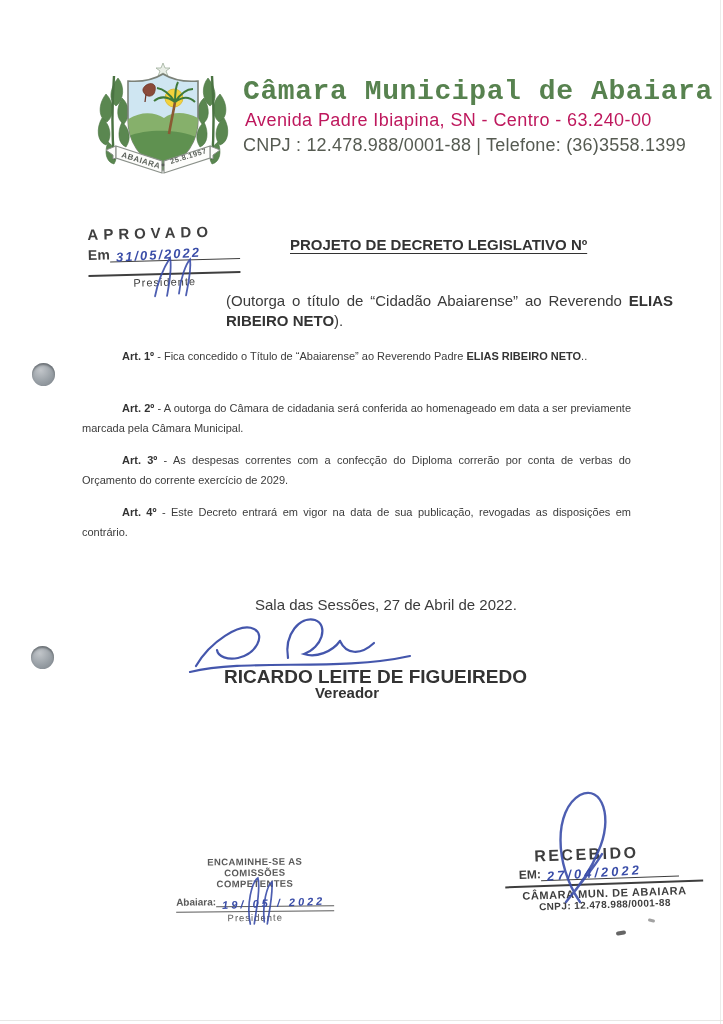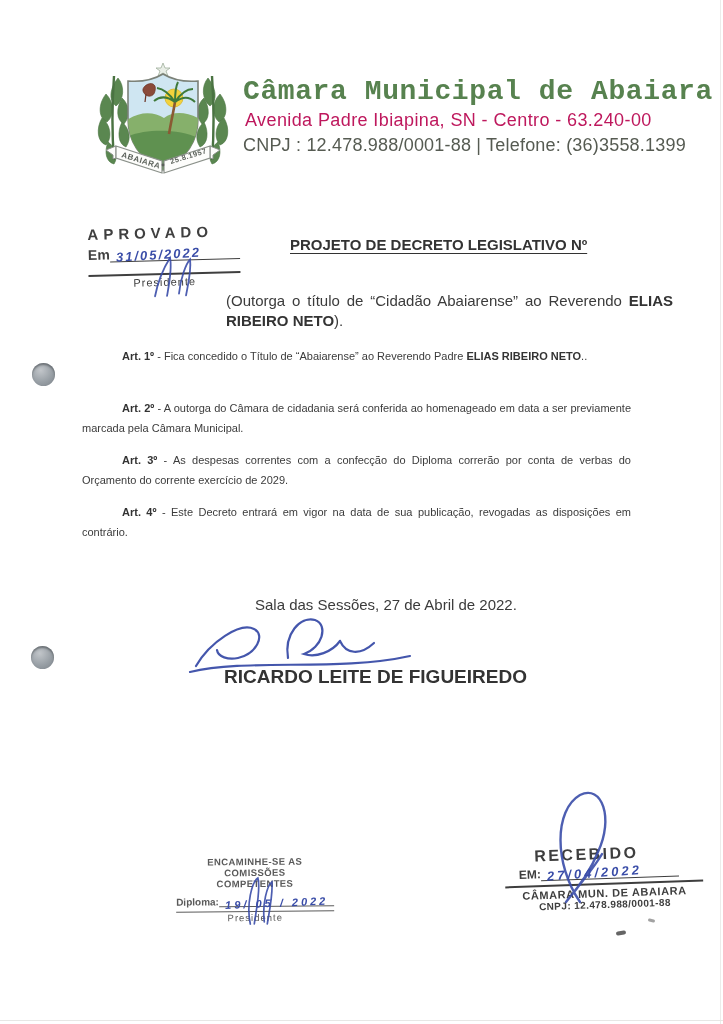--- a/index.html
+++ b/index.html
@@ -176,26 +176,27 @@
   <svg class="sig-svg" width="225" height="72" viewBox="0 0 225 72">
     <g fill="none" stroke="#3a4da8" stroke-width="2.2" stroke-linecap="round" opacity="0.95">
       <path d="M8,54 C22,30 52,10 66,17 C78,23 68,42 50,46 C40,48 30,45 29,38"></path>
       <path d="M100,46 C96,22 112,4 127,8 C141,13 134,36 116,42 C128,46 144,40 152,29"></path>
       <path d="M152,29 C158,42 172,44 186,31"></path>
       <path d="M2,60 C60,46 150,60 222,44"></path>
     </g>
   </svg>
 
   <div class="signer-name">RICARDO LEITE DE FIGUEIREDO</div>
+  <div class="signer-role">Vereador</div>
 
   <div class="stamp-enc">
     <div class="l1">ENCAMINHE-SE AS COMISSÕES</div>
     <div class="l2">COMPETENTES</div>
     <div class="city-row">
-      <span>Diploma:</span>
+      <span>Abaiara:</span>
       <span class="handline">
         <span class="hand">19/ 05 / 2022</span>
       </span>
     </div>
     <div class="rule"></div>
     <div class="role">Presidente</div>
     <svg class="scrib" width="50" height="54" viewBox="0 0 50 54">
       <path d="M16,50 C12,30 18,8 24,4 C27,14 22,36 20,50 M30,48 C28,30 33,12 38,8 C39,20 35,38 33,50" fill="none" stroke="#3a4da8" stroke-width="1.7" stroke-linecap="round" opacity="0.9"></path>
     </svg>
   </div>

